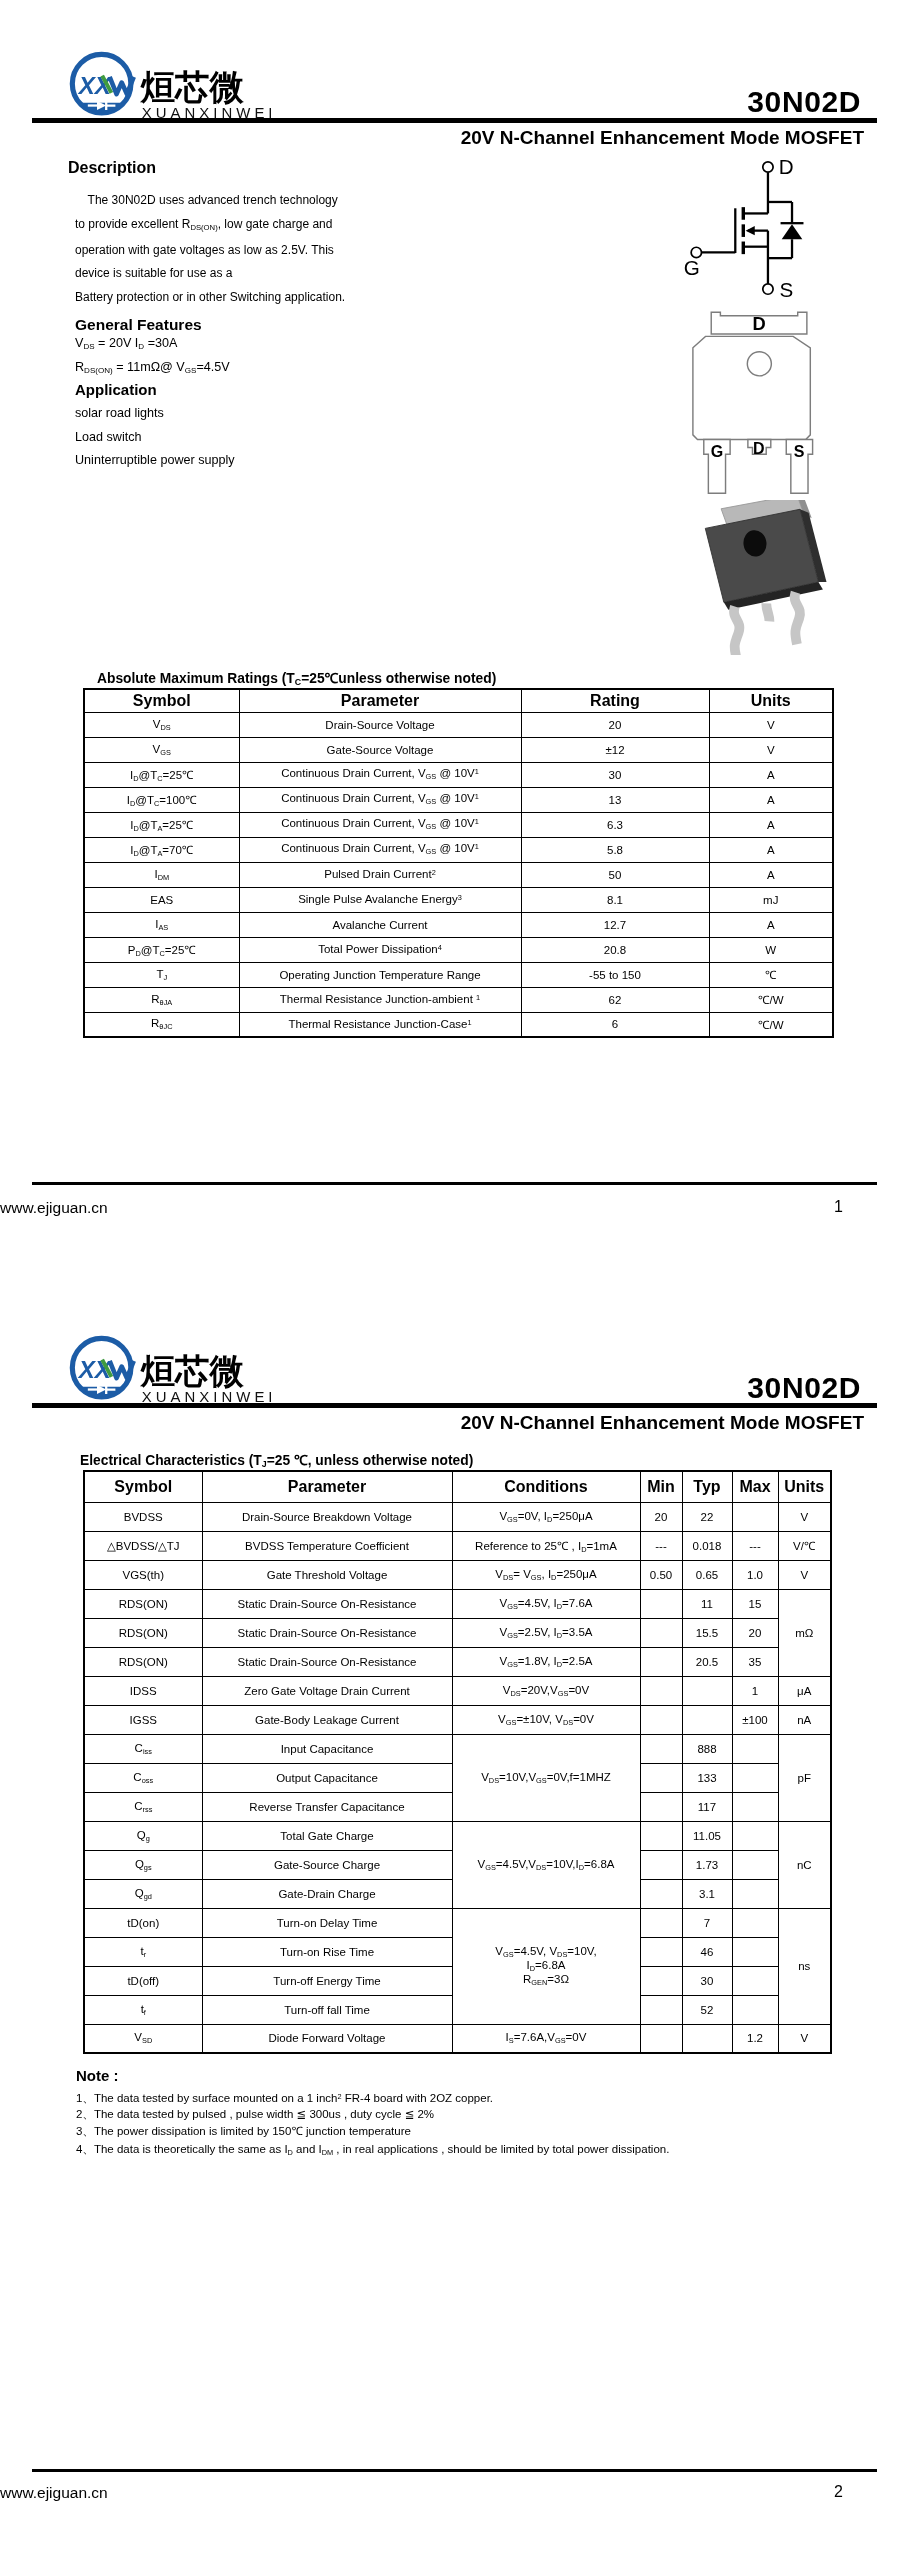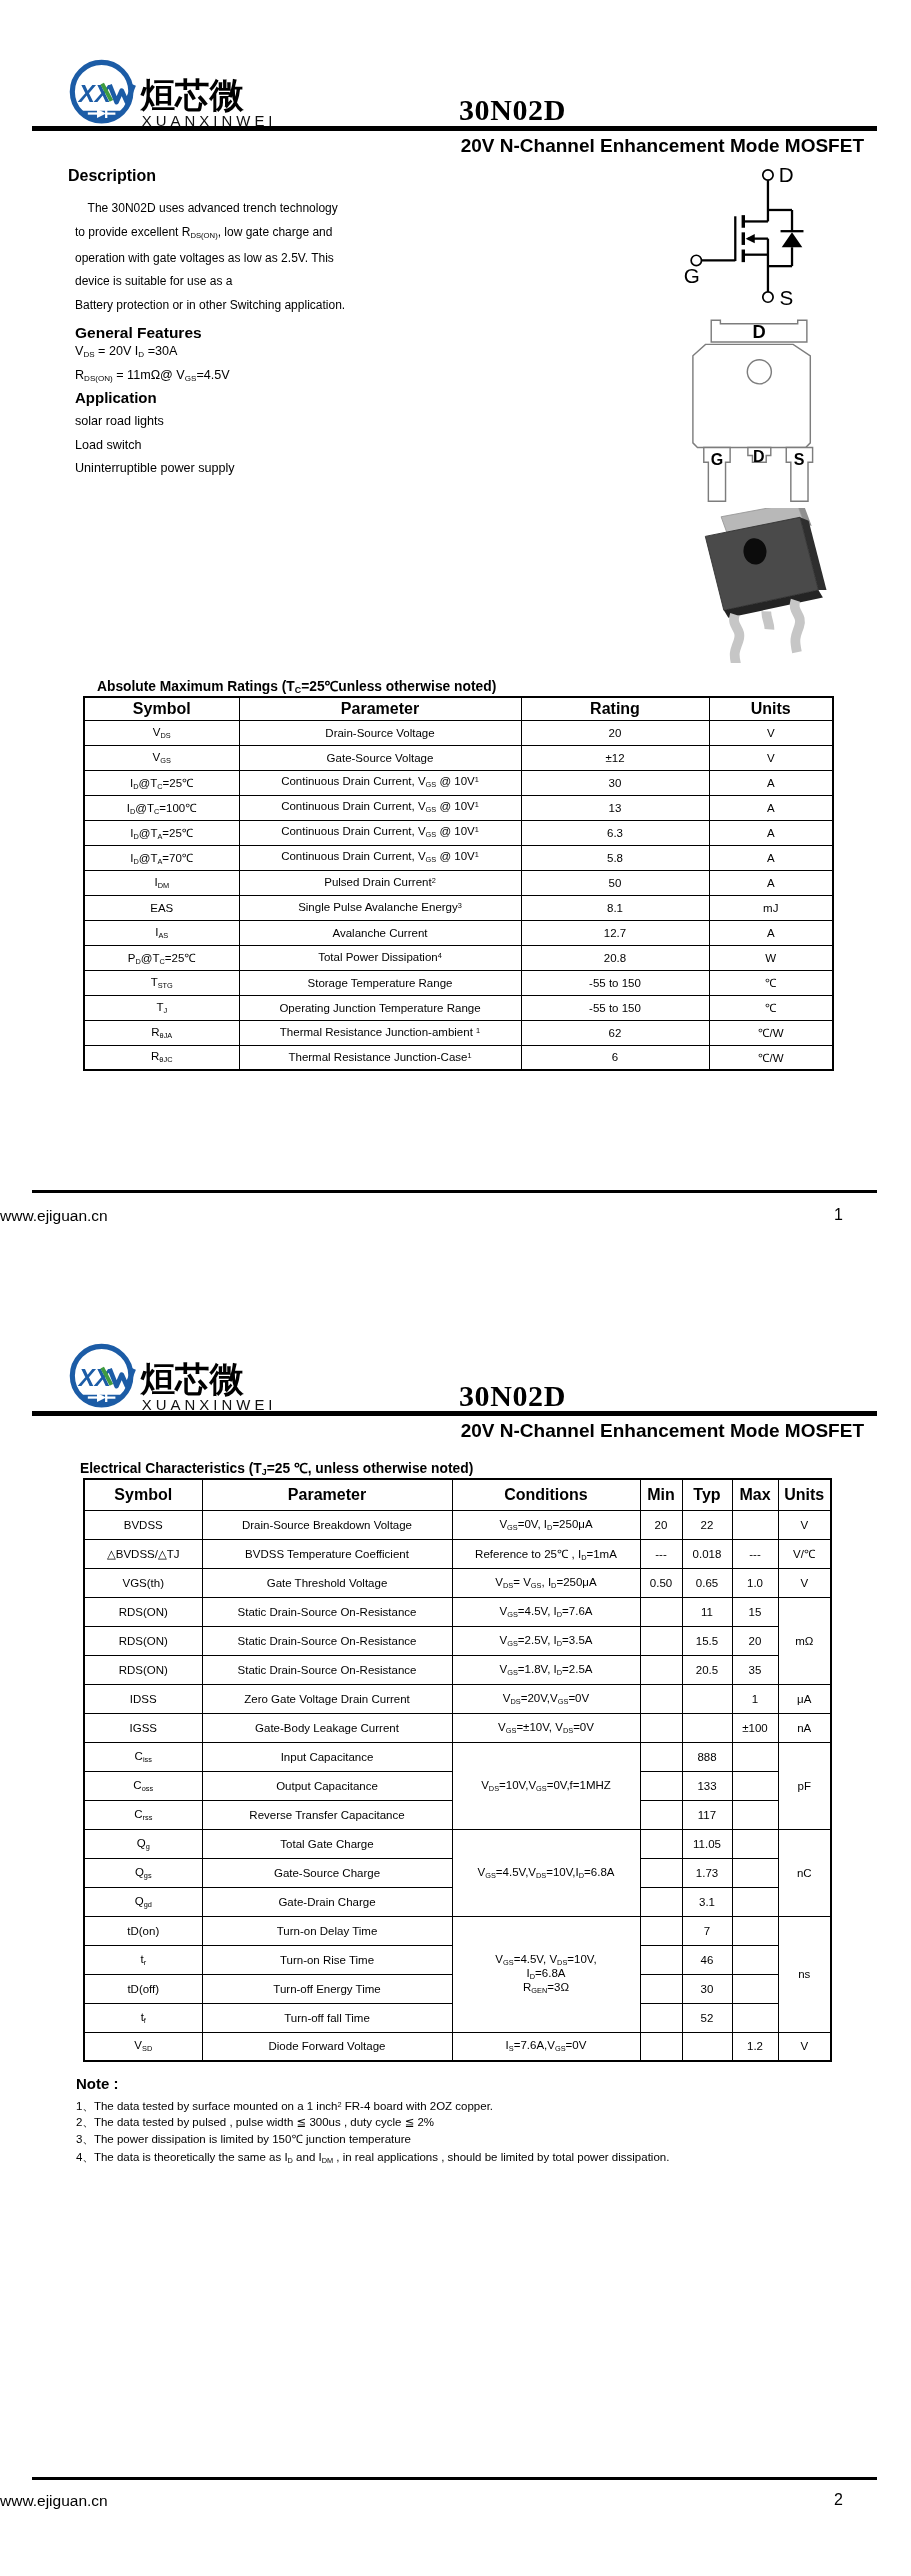--- a/index.html
+++ b/index.html
@@ -1,21 +1,21 @@
 <!DOCTYPE html>
 <html style="font-size:9.2px"><head>
 <meta charset="utf-8">
 <style>
   html,body{margin:0;padding:0;background:#fff;}
   #doc{position:relative;width:911px;height:2576px;background:#fff;color:#000;
        font-family:"Liberation Sans", sans-serif;overflow:hidden;}
   .abs{position:absolute;}
-  .page{position:absolute;left:0;width:840px;margin-top:8px;}
+  .page{position:absolute;left:0;width:840px;}
   .rule{background:#000;height:4px;}
-  .partno{font-size:30px;font-weight:bold;letter-spacing:0.6px;font-family:Liberation Serif, serif;}
+  .partno{font-size:30px;font-weight:bold;text-align:right;letter-spacing:0.6px;}
   .subtitle{font-size:19px;font-weight:bold;text-align:right;}
   .h-sec{font-size:15.5px;font-weight:bold;}
   .h-tbl{font-size:13.8px;font-weight:bold;}
   .body-txt{font-size:12px;line-height:23.5px;}
   .feat-txt{font-size:12.6px;}
   .indent1{padding-left:12.6px;}
   sub{font-size:64%;vertical-align:-0.25em;}
   sup{font-size:64%;vertical-align:0.45em;}
   table.dtable{border-collapse:collapse;table-layout:fixed;border:2.3px solid #000;background:#fff;}
   table.dtable td,table.dtable th{border:1.7px solid #000;text-align:center;vertical-align:middle;
@@ -211,26 +211,20 @@
             <td>12.7</td>
             <td>A</td>
           </tr>
       <tr>
             <td>P<sub>D</sub>@T<sub>C</sub>=25℃</td>
             <td>Total Power Dissipation<sup>4</sup></td>
             <td>20.8</td>
             <td>W</td>
           </tr>
       <tr>
-            <td>T<sub>STG</sub></td>
-            <td>Storage Temperature Range</td>
-            <td>-55 to 150</td>
-            <td>℃</td>
-          </tr>
-      <tr>
             <td>T<sub>J</sub></td>
             <td>Operating Junction Temperature Range</td>
             <td>-55 to 150</td>
             <td>℃</td>
           </tr>
       <tr>
             <td>R<sub>θJA</sub></td>
             <td>Thermal Resistance Junction-ambient <sup>1</sup></td>
             <td>62</td>
             <td>℃/W</td>

